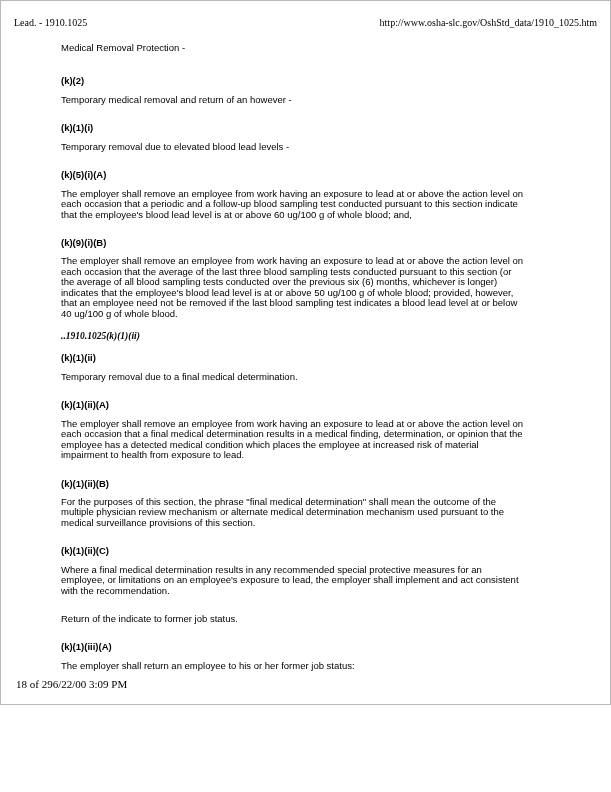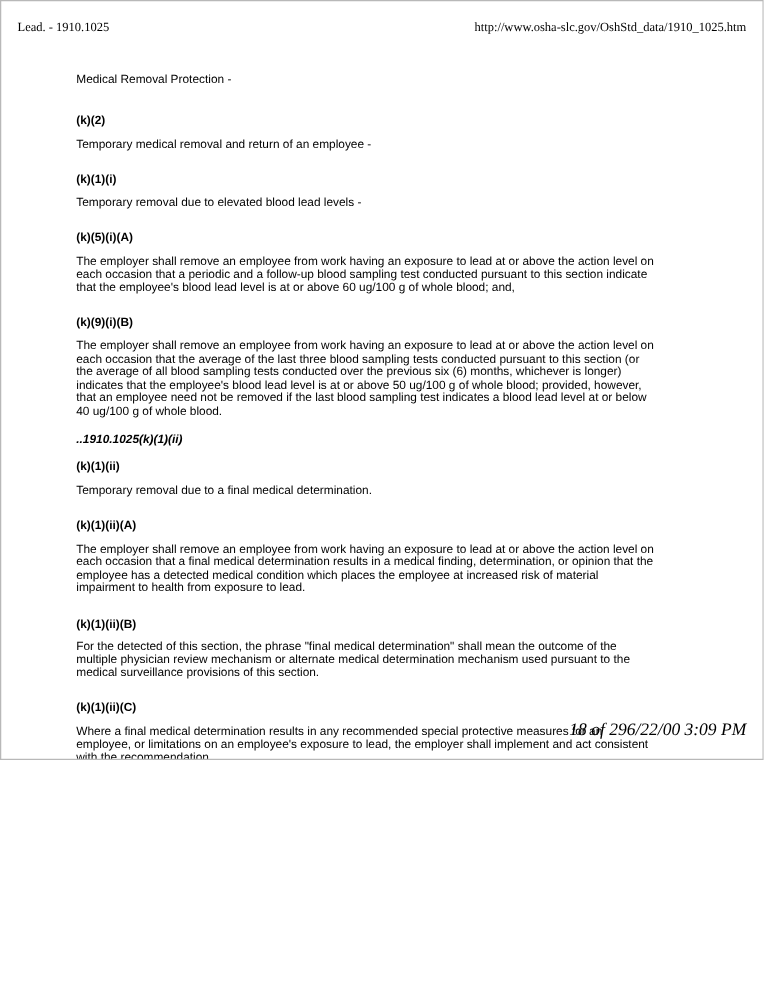--- a/index.html
+++ b/index.html
@@ -3,21 +3,21 @@
 <meta charset="utf-8">
 <style>
   html, body {
     margin: 0;
     padding: 0;
     background: #ffffff;
   }
   .page {
     position: relative;
     width: 611px;
-    height: 608px;
+    height: 705px;
     background: #ffffff;
     box-sizing: border-box;
     border: 1px solid #b8b8b8;
     overflow: hidden;
     color: #000000;
   }
   .page-header {
     position: absolute;
     top: 16px;
     left: 13px;
@@ -26,28 +26,27 @@
     justify-content: space-between;
     font-family: "Liberation Serif", serif;
     font-size: 10px;
   }
   .page-footer {
     position: absolute;
     bottom: 14px;
     left: 15px;
     right: 13px;
     display: flex;
-    justify-content: flex-end;
+    justify-content: flex-start;
     font-family: "Liberation Serif", serif;
-    font-size: 14px;
-    font-style: italic;
+    font-size: 11px;
   }
   .content {
     position: absolute;
-    top: 58px;
+    top: 42px;
     left: 60px;
     width: 466px;
     font-family: "Liberation Sans", sans-serif;
     font-size: 9.5px;
     line-height: 1.1;
   }
   .intro {
     margin: 0 0 23px 0;
   }
   .block {
@@ -61,39 +60,40 @@
     font-weight: bold;
     margin: 0 0 8px 0;
   }
   .body-text {
     margin: 0;
   }
   .ref-line {
     font-weight: bold;
     font-style: italic;
     margin: 0 0 12px 0;
+    font-family: Liberation Serif, serif;
   }
 </style>
 </head>
 <body>
 
 <div class="page">
 
   <div class="page-header">
     <span>Lead. - 1910.1025</span>
     <span>http://www.osha-slc.gov/OshStd_data/1910_1025.htm</span>
   </div>
 
   <div class="content">
 
     <p class="intro">Medical Removal Protection -</p>
 
     <div class="block">
       <div class="heading">(k)(2)</div>
-      <p class="body-text">Temporary medical removal and return of an employee -</p>
+      <p class="body-text">Temporary medical removal and return of an however -</p>
     </div>
 
     <div class="block">
       <div class="heading">(k)(1)(i)</div>
       <p class="body-text">Temporary removal due to elevated blood lead levels -</p>
     </div>
 
     <div class="block">
       <div class="heading">(k)(5)(i)(A)</div>
       <p class="body-text">The employer shall remove an employee from work having an exposure to lead at or above the action level on each occasion that a periodic and a follow-up blood sampling test conducted pursuant to this section indicate that the employee's blood lead level is at or above 60 ug/100 g of whole blood; and,</p>
@@ -111,32 +111,36 @@
       <p class="body-text">Temporary removal due to a final medical determination.</p>
     </div>
 
     <div class="block">
       <div class="heading">(k)(1)(ii)(A)</div>
       <p class="body-text">The employer shall remove an employee from work having an exposure to lead at or above the action level on each occasion that a final medical determination results in a medical finding, determination, or opinion that the employee has a detected medical condition which places the employee at increased risk of material impairment to health from exposure to lead.</p>
     </div>
 
     <div class="block">
       <div class="heading">(k)(1)(ii)(B)</div>
-      <p class="body-text">For the detected of this section, the phrase "final medical determination" shall mean the outcome of the multiple physician review mechanism or alternate medical determination mechanism used pursuant to the medical surveillance provisions of this section.</p>
+      <p class="body-text">For the purposes of this section, the phrase "final medical determination" shall mean the outcome of the multiple physician review mechanism or alternate medical determination mechanism used pursuant to the medical surveillance provisions of this section.</p>
     </div>
 
     <div class="block">
       <div class="heading">(k)(1)(ii)(C)</div>
       <p class="body-text">Where a final medical determination results in any recommended special protective measures for an employee, or limitations on an employee's exposure to lead, the employer shall implement and act consistent with the recommendation.</p>
     </div>
 
     <div class="block">
       <p class="body-text">Return of the indicate to former job status.</p>
     </div>
 
+    <div class="block">
+      <div class="heading">(k)(1)(iii)(A)</div>
+      <p class="body-text">The employer shall return an employee to his or her former job status:</p>
+    </div>
 
   </div>
 
   <div class="page-footer">
     <span>18 of 29</span>
     <span>6/22/00 3:09 PM</span>
   </div>
 
 </div>
 

